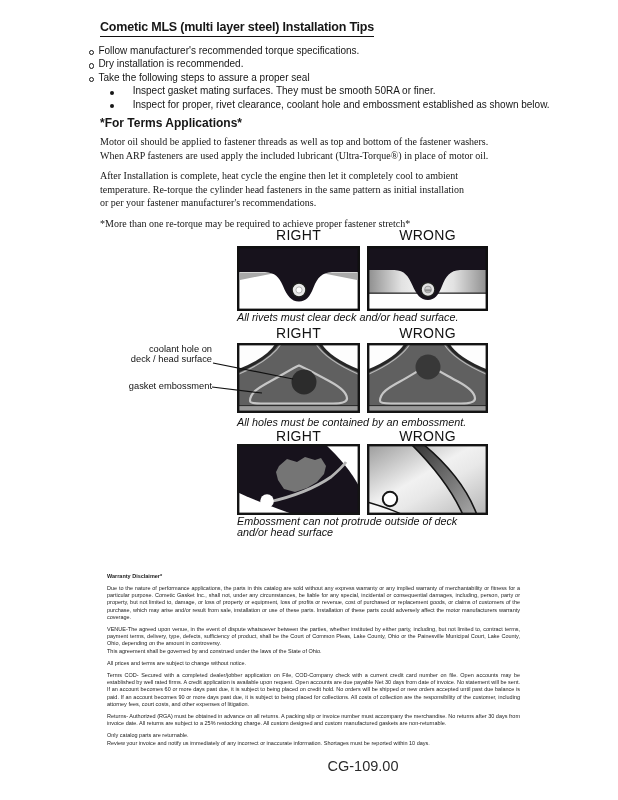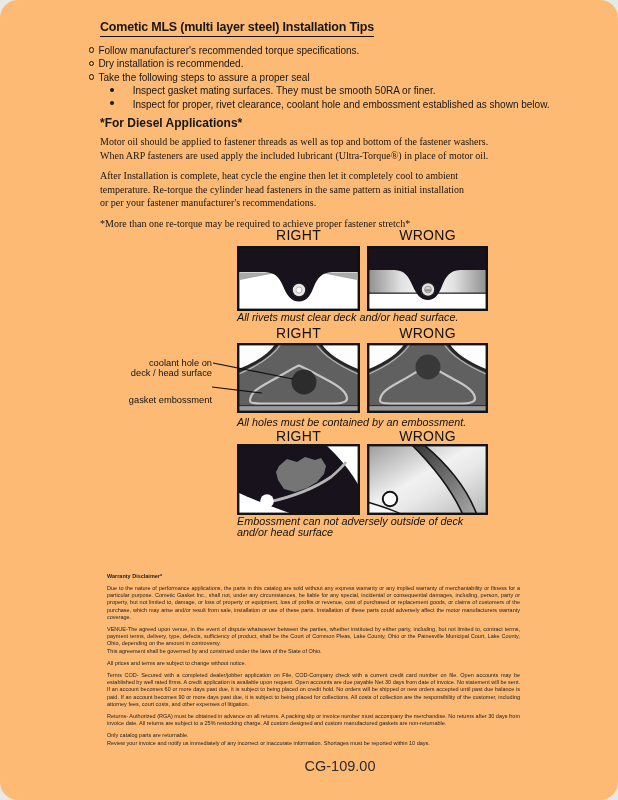--- a/index.html
+++ b/index.html
@@ -1,55 +1,54 @@
 <!DOCTYPE html>
 <html><head>
 <meta charset="utf-8">
 <style>
   html,body{margin:0;padding:0;background:#e8e8e8;}
   .page{
     position:relative;
     width:618px;height:800px;
-    background:#fdba74;
+    background:#ffffff;
     font-family:"Liberation Sans", sans-serif;
     color:#161616;
     overflow:hidden;
     margin:0 auto;
-    border-radius:18px;
   }
   
   .title{
     position:absolute;left:100px;top:20px;margin:0;
     font-size:12.5px;font-weight:bold;letter-spacing:-0.2px;
     display:inline-block;border-bottom:1.6px solid #111;padding-bottom:2px;
   }
   .tips{position:absolute;left:89px;top:44px;width:510px;font-size:10px;line-height:13.4px;}
-  .tip{display:flex;align-items:flex-start;}
+  .tip{display:flex;align-items:center;}
   .tip.sub{padding-left:21px;gap:15px;}
   .m-open{flex:0 0 auto;width:3.4px;height:3.4px;border:1px solid #161616;border-radius:50%;margin:3.4px 4px 0 0;}
   .m-dot{flex:0 0 auto;width:4.2px;height:4.2px;background:#161616;border-radius:50%;margin:3.6px 3.5px 0 0;}
   .diesel{position:absolute;left:100px;top:116px;width:512px;}
   .diesel h2{margin:0 0 5px 0;font-size:12px;font-weight:bold;}
   .diesel p{margin:0 0 7px 0;font-size:10px;line-height:13.6px;font-family:Liberation Serif, serif;}
   .preline{white-space:pre-line;}
   
   .dg-label{position:absolute;width:123px;text-align:center;font-size:14px;line-height:14px;color:#121212;letter-spacing:0.3px;}
   .dg-panel{position:absolute;display:block;}
   .dg-caption{position:absolute;left:237px;font-size:10.8px;line-height:10.8px;color:#121212;white-space:pre-line;font-style:italic;}
-  .side-label{position:absolute;left:108px;width:104px;text-align:right;font-size:9.3px;line-height:10.2px;color:#121212;white-space:pre-line;margin-top:14px;}
+  .side-label{position:absolute;left:108px;width:104px;text-align:right;font-size:9.3px;line-height:10.2px;color:#121212;white-space:pre-line;}
   .leader-overlay{position:absolute;left:110px;top:340px;pointer-events:none;}
   
   .legal{
     position:absolute;left:107px;top:572px;width:826px;
     transform:scale(0.5);transform-origin:0 0;
     font-size:11px;line-height:14.4px;text-align:justify;color:#222;
   }
   .legal-h{font-weight:bold;margin:0 0 10px 0;}
   .legal p{margin:0 0 10px 0;white-space:pre-line;}
-  .footer-code{position:absolute;left:285px;top:758px;width:110px;text-align:center;font-size:14.5px;color:#2b2b2b;}
+  .footer-code{position:absolute;left:308px;top:758px;width:110px;text-align:center;font-size:14.5px;color:#2b2b2b;}
 </style>
 </head>
 <body>
 
 <div class="page">
 
   <h1 class="title">Cometic MLS (multi layer steel) Installation Tips</h1>
 
   <div class="tips">
     <div class="tip">
@@ -68,21 +67,21 @@
       <span class="m-dot"></span>
       <span>Inspect gasket mating surfaces.  They must be smooth 50RA or finer.</span>
     </div>
     <div class="tip sub">
       <span class="m-dot"></span>
       <span>Inspect for proper, rivet clearance, coolant hole and embossment established as shown below.</span>
     </div>
   </div>
 
   <div class="diesel">
-    <h2>*For Diesel Applications*</h2>
+    <h2>*For Terms Applications*</h2>
     <p class="preline">Motor oil should be applied to fastener threads as well as top and bottom of the fastener washers.
 When ARP fasteners are used apply the included lubricant (Ultra-Torque®) in place of motor oil.</p>
     <p class="preline">After Installation is complete, heat cycle the engine then let it completely cool to ambient
 temperature. Re-torque the cylinder head fasteners in the same pattern as initial installation
 or per your fastener manufacturer's recommendations.</p>
     <p>*More than one re-torque may be required to achieve proper fastener stretch*</p>
   </div>
 
   <div class="dg-label" style="left:237px;top:228px;">RIGHT</div>
   <div class="dg-label" style="left:367px;top:228px;width:121px;">WRONG</div>
@@ -191,21 +190,21 @@
     <rect width="121" height="71" fill="url(#gf)"></rect>
     <path d="M56,0 C80,20 100,44 110,71 L96,71 C85,46 66,22 44,0 Z" fill="url(#gf2)"></path>
     <path d="M56,0 C80,20 100,44 110,71" fill="none" stroke="#141414" stroke-width="1.6"></path>
     <path d="M44,0 C66,22 85,46 96,71" fill="none" stroke="#141414" stroke-width="1.6"></path>
     <path d="M0,58 C14,62 26,66 36,71 L0,71 Z" fill="#f7f7f7"></path>
     <path d="M0,58 C14,62 26,66 36,71" fill="none" stroke="#141414" stroke-width="1.4"></path>
     <circle cx="23" cy="55" r="7.2" fill="#ffffff" stroke="#141414" stroke-width="2"></circle>
     <rect x="1.2" y="1.2" width="118.6" height="68.6" fill="none" stroke="#141414" stroke-width="2.4"></rect>
   </svg>
 
-  <div class="dg-caption" style="top:516px;">Embossment can not adversely outside of deck
+  <div class="dg-caption" style="top:516px;">Embossment can not protrude outside of deck
 and/or head surface</div>
 
   <div class="legal">
     <div class="legal-h">Warranty Disclaimer*</div>
     <p>Due to the nature of performance applications, the parts in this catalog are sold without any express warranty or any implied warranty of merchantability or fitness for a particular purpose.  Cometic Gasket Inc., shall not, under any circumstances, be liable for any special, incidental or consequential damages, including, person, party or property, but not limited to, damage, or loss of property or equipment, loss of profits or revenue, cost of purchased or replacement goods, or claims of customers of the purchase, which may arise and/or result from sale, installation or use of these parts.  Installation of these parts could adversely affect the motor manufacturers warranty coverage.</p>
     <p>VENUE-The agreed upon venue, in the event of dispute whatsoever between the parties, whether instituted by either party, including, but not limited to, contract terms, payment terms, delivery, type, defects, sufficiency of product, shall be the Court of Common Pleas, Lake County, Ohio or the Painesville Municipal Court, Lake County, Ohio, depending on the amount in controversy.
 This agreement shall be governed by and construed under the laws of the State of Ohio.</p>
     <p>All prices and terms are subject to change without notice.</p>
     <p>Terms COD- Secured with a completed dealer/jobber application on File, COD-Company check with a current credit card number on file.  Open accounts may be established by well rated firms.  A credit application is available upon request.  Open accounts are due payable Net 30 days from date of invoice.  No statement will be sent.  If an account becomes 60 or more days past due, it is subject to being placed on credit hold.  No orders will be shipped or new orders accepted until past due balance is paid.  If an account becomes 90 or more days past due, it is subject to being placed for collections.  All costs of collection are the responsibility of the customer, including attorney fees, court costs, and other expenses of litigation.</p>
     <p>Returns- Authorized (RGA) must be obtained in advance on all returns.  A packing slip or invoice number must accompany the merchandise.  No returns after 30 days from invoice date.  All returns are subject to a 25% restocking charge.  All custom designed and custom manufactured gaskets are non-returnable.</p>

